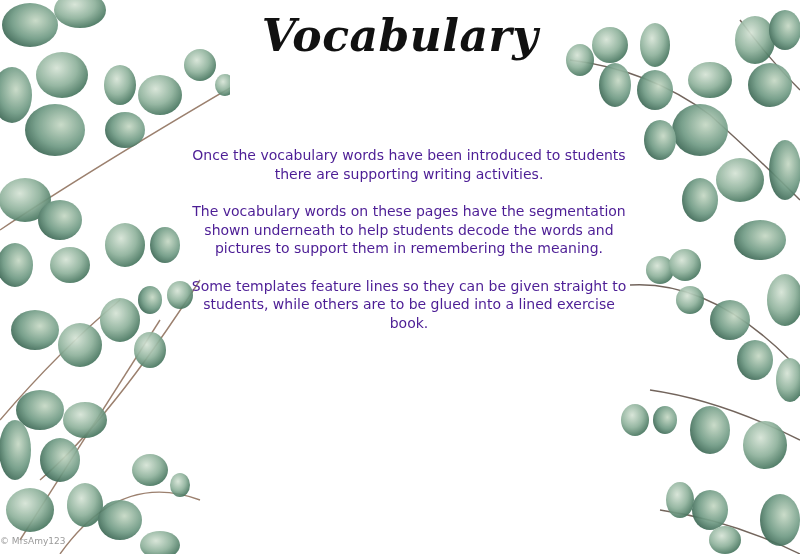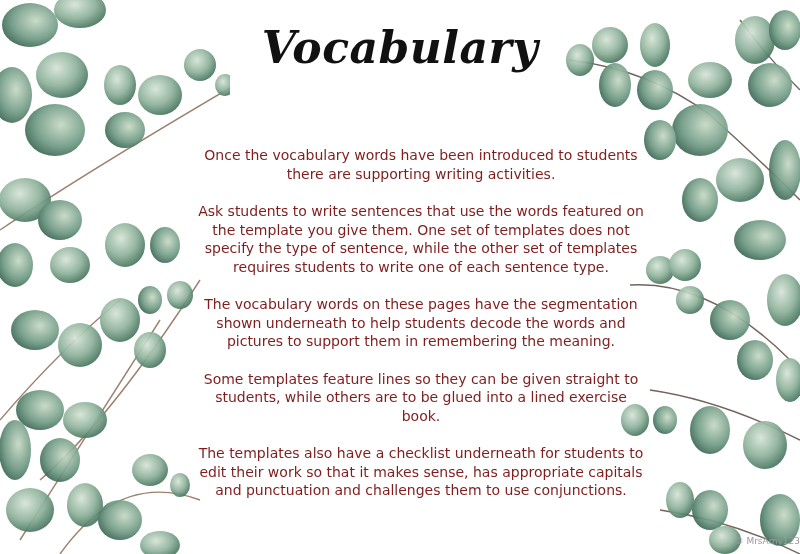--- a/index.html
+++ b/index.html
@@ -18,29 +18,29 @@
       position: absolute; left: 0; right: 0; top: 8px;
       text-align: center;
       font-family: "DejaVu Serif", serif;
       font-style: italic;
       font-size: 44px; line-height: 56px;
       color: #111111;
       letter-spacing: 0.5px;
     }
     .title .line { display: block; }
     .body-text {
-      position: absolute; left: 196px; width: 450px; top: 146px;
+      position: absolute; left: 184px; width: 450px; top: 146px;
       text-align: center;
       font-size: 14px; line-height: 18.5px;
-      color: #7f1d1d;
+      color: #4c1d95;
     }
     .body-text p { margin: 0 0 19px 0; }
     .copyright {
       position: absolute; left: 0; right: 0; top: 536px;
-      text-align: right; font-size: 9px; color: #9a9a9a;
+      text-align: left; font-size: 9px; color: #9a9a9a;
     }
   </style>
 </head>
 <body>
 
 <div class="page">
 
   <svg class="foliage left" viewBox="0 0 230 554" preserveAspectRatio="none">
     <defs>
       <radialGradient id="lg1" cx="40%" cy="35%" r="70%">
@@ -144,26 +144,24 @@
       <ellipse cx="105" cy="420" rx="12" ry="14" fill="url(#rg2)"></ellipse>
       <ellipse cx="150" cy="430" rx="20" ry="24" fill="url(#rg2)"></ellipse>
       <ellipse cx="205" cy="445" rx="22" ry="24" fill="url(#rg1)"></ellipse>
       <ellipse cx="120" cy="500" rx="14" ry="18" fill="url(#rg1)"></ellipse>
       <ellipse cx="150" cy="510" rx="18" ry="20" fill="url(#rg2)"></ellipse>
       <ellipse cx="165" cy="540" rx="16" ry="14" fill="url(#rg1)"></ellipse>
       <ellipse cx="220" cy="520" rx="20" ry="26" fill="url(#rg2)"></ellipse>
     </g>
   </svg>
 
-  <h1 class="title" style="margin:12px;">
+  <h1 class="title" style="margin:0;">
     <span class="line">Vocabulary</span>
   </h1>
 
   <div class="body-text">
     <p>Once the vocabulary words have been introduced to students there are supporting writing activities.</p>
-    <p>Ask students to write sentences that use the words featured on the template you give them. One set of templates does not specify the type of sentence, while the other set of templates requires students to write one of each sentence type.</p>
     <p>The vocabulary words on these pages have the segmentation shown underneath to help students decode the words and pictures to support them in remembering the meaning.</p>
     <p>Some templates feature lines so they can be given straight to students, while others are to be glued into a lined exercise book.</p>
-    <p>The templates also have a checklist underneath for students to edit their work so that it makes sense, has appropriate capitals and punctuation and challenges them to use conjunctions.</p>
   </div>
 
   <div class="copyright">© MrsAmy123</div>
 </div>
 
 </body></html>

